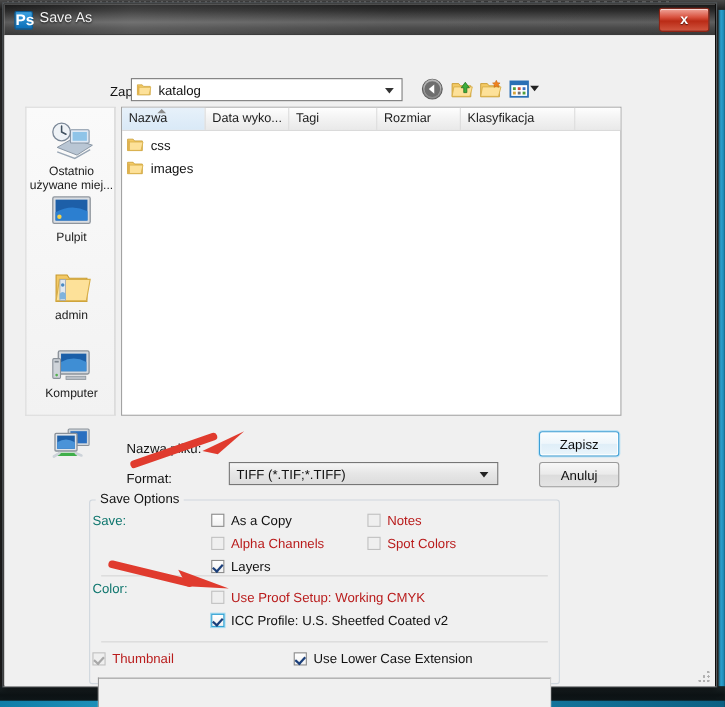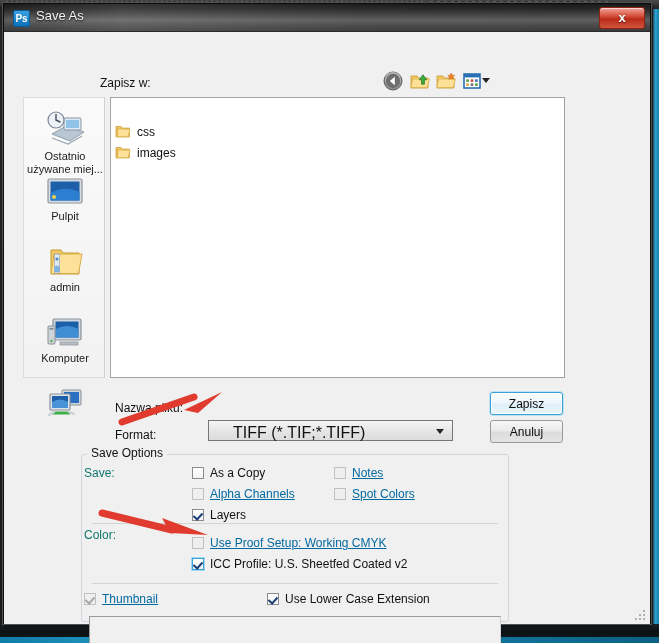--- a/index.html
+++ b/index.html
@@ -69,21 +69,21 @@
     position:absolute; left:0; top:0; right:0; bottom:0;
     background: linear-gradient(90deg, rgba(255,255,255,0) 0%, rgba(255,255,255,.12) 18%, rgba(255,255,255,.02) 55%, rgba(255,255,255,0) 100%);
   }
   .ps-icon {
     position: absolute; left: 9px; top: 6px;
     width: 15px; height: 15px;
     background: linear-gradient(180deg,#3aa0e0 0%,#0c6fb8 100%);
     border: 1px solid #0a5c97;
     border-radius: 2px;
     color: #ffffff;
-    font-size: 10px; font-weight: bold;
+    font-size: 14px; font-weight: bold;
     line-height: 15px; text-align: center;
     font-family: "Liberation Sans", sans-serif;
   }
   .title-text {
     position: absolute; left: 32px; top: 4px;
     color: #f2f2f2;
     font-size: 13px;
     text-shadow: 0 1px 2px rgba(0,0,0,.9);
     white-space: nowrap;
   }
@@ -207,21 +207,21 @@
     font-size:12px; color:#111; padding:0 4px;
     outline:none;
   }
   .fmt-combo {
     position:absolute; left:204px; top:388px;
     width:245px; height:21px;
     background: linear-gradient(180deg,#f6f6f6 0%,#e6e6e6 50%,#dcdcdc 100%);
     border:1px solid #767676;
     box-sizing:border-box; cursor:pointer;
   }
-  .fmt-combo .txt { position:absolute; left:24px; top:3px; font-size:16px; color:#111; }
+  .fmt-combo .txt { position:absolute; left:6px; top:3px; font-size:12px; color:#111; }
   .fmt-combo .arr {
     position:absolute; right:8px; top:8px;
     width:0;height:0;border-left:4px solid transparent;border-right:4px solid transparent;
     border-top:5px solid #222;
   }
   .btn {
     position:absolute; left:486px;
     width:73px; height:23px;
     font-size:12px; color:#0d0d0d;
     text-align:center; line-height:23px;
@@ -277,21 +277,21 @@
   }
   .cb-row.disabled .cb.checked::after { border-color:#a8a8a8; }
   .cb-row.highlight .cb {
     border:1px solid #34a3d4;
     box-shadow: 0 0 0 1px #9fd9f0;
   }
   .cb-lbl {
     position:absolute; left:18px; top:0;
     font-size:12px; color:#111; white-space:nowrap;
   }
-  .cb-row.disabled .cb-lbl { color:#0369a1;text-decoration:underline; }
+  .cb-row.disabled .cb-lbl { color:#b91c1c; }
 
   .hr {
     position:absolute; left:88px;
     width:406px; height:1px;
     background:#d4d4d4;
   }
   .hr1 { top:491px; }
   .hr2 { top:551px; }
 
   .blankbox {
@@ -344,20 +344,29 @@
       <div class="ps-icon">Ps</div>
       <div class="title-text">Save As</div>
       <div class="close-btn">
         <div class="x">x</div>
       </div>
     </div>
 
     <div class="dlg-body">
 
       <div class="lookin-label">Zapisz w:</div>
+      <div class="lookin-combo">
+        <svg class="folder-mini" viewBox="0 0 16 14">
+          <path d="M1 2 H6 L7.4 3.6 H14.4 V12.4 H1 Z" fill="#f3c965" stroke="#c79a2e" stroke-width=".7"></path>
+          <path d="M2.6 4.6 H15 L13.2 12.2 H1 Z" fill="#fde199" stroke="#d7ae48" stroke-width=".7"></path>
+          <rect x="1.2" y="3.2" width="1.9" height="8.8" fill="#e0b24e"></rect>
+        </svg>
+        <div class="lookin-text">katalog</div>
+        <div class="combo-arrow"></div>
+      </div>
 
       <svg class="tool-ico tool-back" viewBox="0 0 22 22">
         <circle cx="11" cy="11" r="9" fill="#8d8d8d" stroke="#5d5d5d"></circle>
         <circle cx="11" cy="10" r="8" fill="#b4b4b4"></circle>
         <circle cx="11" cy="11" r="7.2" fill="#6e6e6e"></circle>
         <path d="M12.8 6.8 L7.8 11 L12.8 15.2 Z" fill="#ffffff"></path>
       </svg>
       <svg class="tool-ico tool-up" viewBox="0 0 22 22">
         <path d="M2 6 H8 L9.6 8 H19 V18 H2 Z" fill="#f3c965" stroke="#c79a2e" stroke-width=".8"></path>
         <path d="M3.6 9 H20.4 L18.2 17.6 H2 Z" fill="#fde199" stroke="#d7ae48" stroke-width=".8"></path>
@@ -437,20 +446,31 @@
             <rect x="9" y="10" width="16" height="12" fill="#1d5fa8"></rect>
             <path d="M9 16 Q17 11 25 16 V22 H9 Z" fill="#4a93d8"></path>
             <path d="M10 27 H26" stroke="#3fae49" stroke-width="3" stroke-linecap="round"></path>
             <path d="M6 29 l5 -3" stroke="#cdd3d9" stroke-width="2.4" stroke-linecap="round"></path>
             <path d="M26 26 l5 2" stroke="#cdd3d9" stroke-width="2.4" stroke-linecap="round"></path>
           </svg>
         </div>
       </div>
 
       <div class="filelist">
+        <div class="fl-head">
+          <div class="fl-col sorted" style="left:0;width:76px;">
+            <span>Nazwa</span>
+            <span class="sort-caret"></span>
+          </div>
+          <div class="fl-col" style="left:76px;width:76px;">Data wyko...</div>
+          <div class="fl-col" style="left:152px;width:80px;">Tagi</div>
+          <div class="fl-col" style="left:232px;width:76px;">Rozmiar</div>
+          <div class="fl-col" style="left:308px;width:104px;">Klasyfikacja</div>
+          <div class="fl-col" style="left:412px;width:41px;border-right:none;"></div>
+        </div>
 
         <div class="fl-row" style="top:26px;">
           <svg width="16" height="15" viewBox="0 0 16 14">
             <path d="M1 2 H6 L7.4 3.6 H14.4 V12.4 H1 Z" fill="#f3c965" stroke="#c79a2e" stroke-width=".7"></path>
             <path d="M2.6 4.6 H15 L13.2 12.2 H1 Z" fill="#fde199" stroke="#d7ae48" stroke-width=".7"></path>
             <rect x="1.2" y="3.2" width="1.9" height="8.8" fill="#e0b24e"></rect>
           </svg>
           <span class="name">css</span>
         </div>
         <div class="fl-row" style="top:47px;">

